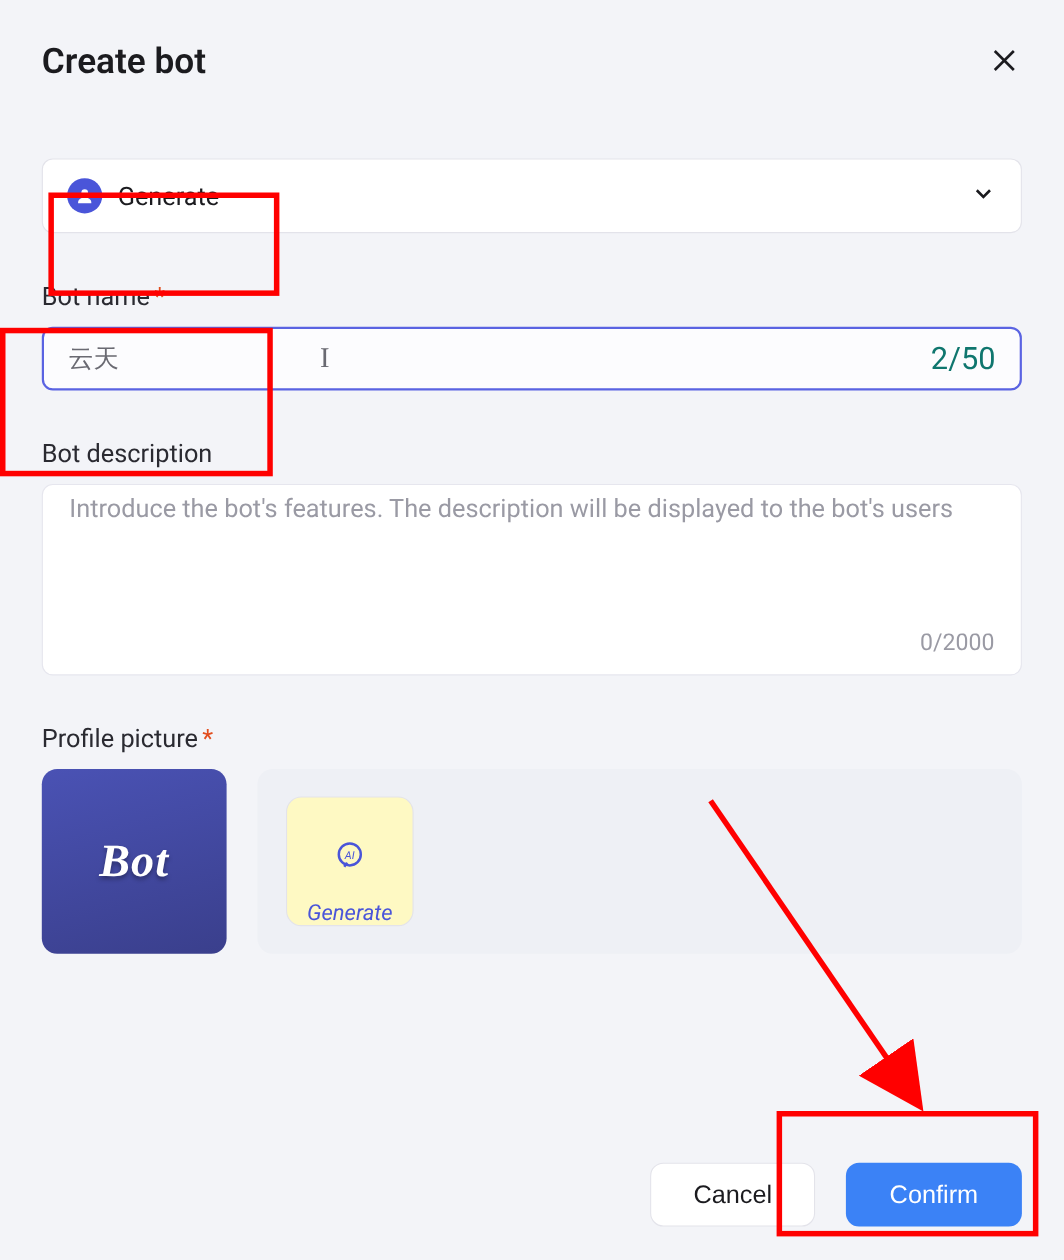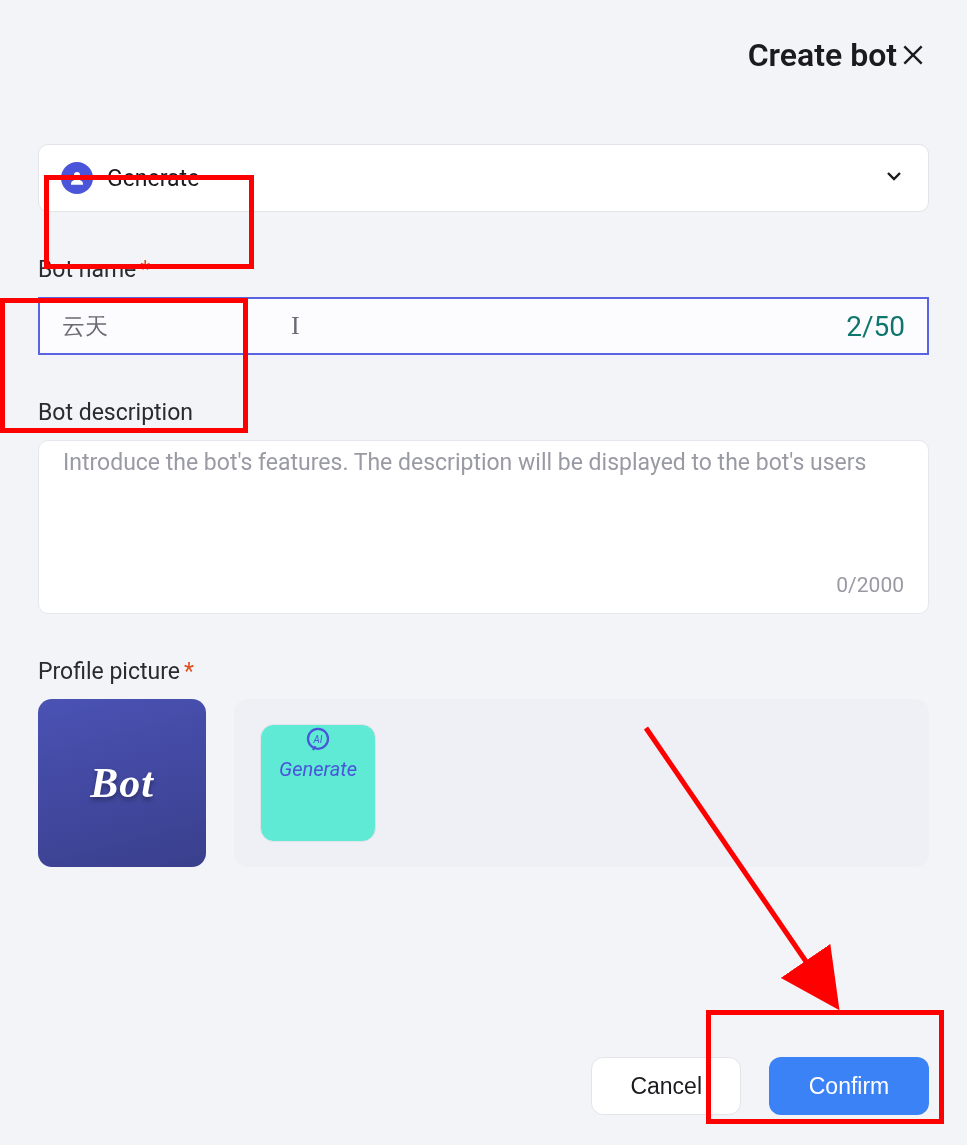--- a/index.html
+++ b/index.html
@@ -8,21 +8,21 @@
     background: #f3f4f8;
     font-family: -apple-system, BlinkMacSystemFont, "Segoe UI", Roboto, Arial, sans-serif;
     color: #1b1b1f;
     position: relative;
   }
   .modal {
     padding: 36px 38px 0 38px;
   }
   .modal-header {
     display: flex;
-    justify-content: flex-end;
+    justify-content: space-between;
     align-items: center;
     margin-bottom: 70px;
   }
   .modal-title {
     font-size: 32px;
     font-weight: 600;
     color: #1b1b1f;
   }
   .close-btn {
     cursor: pointer;
@@ -64,21 +64,21 @@
   .select-text { font-size: 23px; color: #1b1b1f; }
   .chevron svg { width: 24px; height: 24px; stroke: #1b1b1f; stroke-width: 2.4; fill: none; }
 
   .text-input-wrap {
     position: relative;
   }
   .text-input {
     width: 100%;
     background: #fcfcfe;
     border: 2px solid #5a63e2;
-    border-radius: 0;
+    border-radius: 10px;
     height: 58px;
     padding: 0 90px 0 22px;
     font-size: 23px;
     color: #6a6a72;
     outline: none;
   }
   .input-counter {
     position: absolute;
     right: 24px;
     top: 50%;
@@ -136,30 +136,30 @@
   }
   .generate-zone {
     flex: 1;
     background: #eef0f5;
     border-radius: 14px;
     display: flex;
     align-items: center;
     padding: 0 26px;
   }
   .generate-btn {
-    background: #5eead4;
+    background: #fef9c3;
     border: 1px solid #e3e3ea;
     border-radius: 14px;
     width: 116px;
     height: 118px;
     display: flex;
     flex-direction: column;
     align-items: center;
-    justify-content: flex-start;
-    gap: 2px;
+    justify-content: flex-end;
+    gap: 24px;
     cursor: pointer;
   }
   .generate-btn svg { width: 30px; height: 30px; stroke: #4a55d9; fill: none; stroke-width: 1.8; }
   .generate-label { font-size: 20px; color: #4a55d9; }
 
   .footer {
     position: absolute;
     right: 38px;
     bottom: 30px;
     display: flex;

